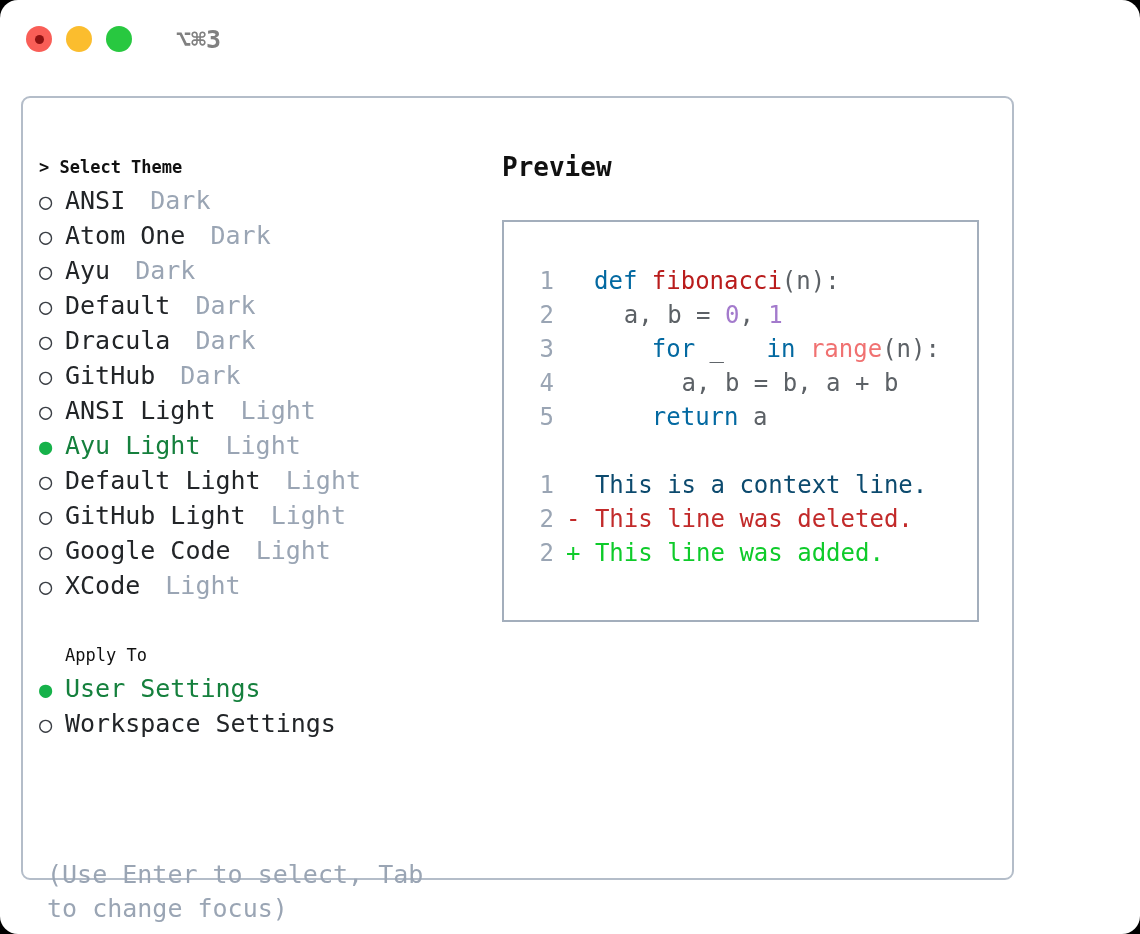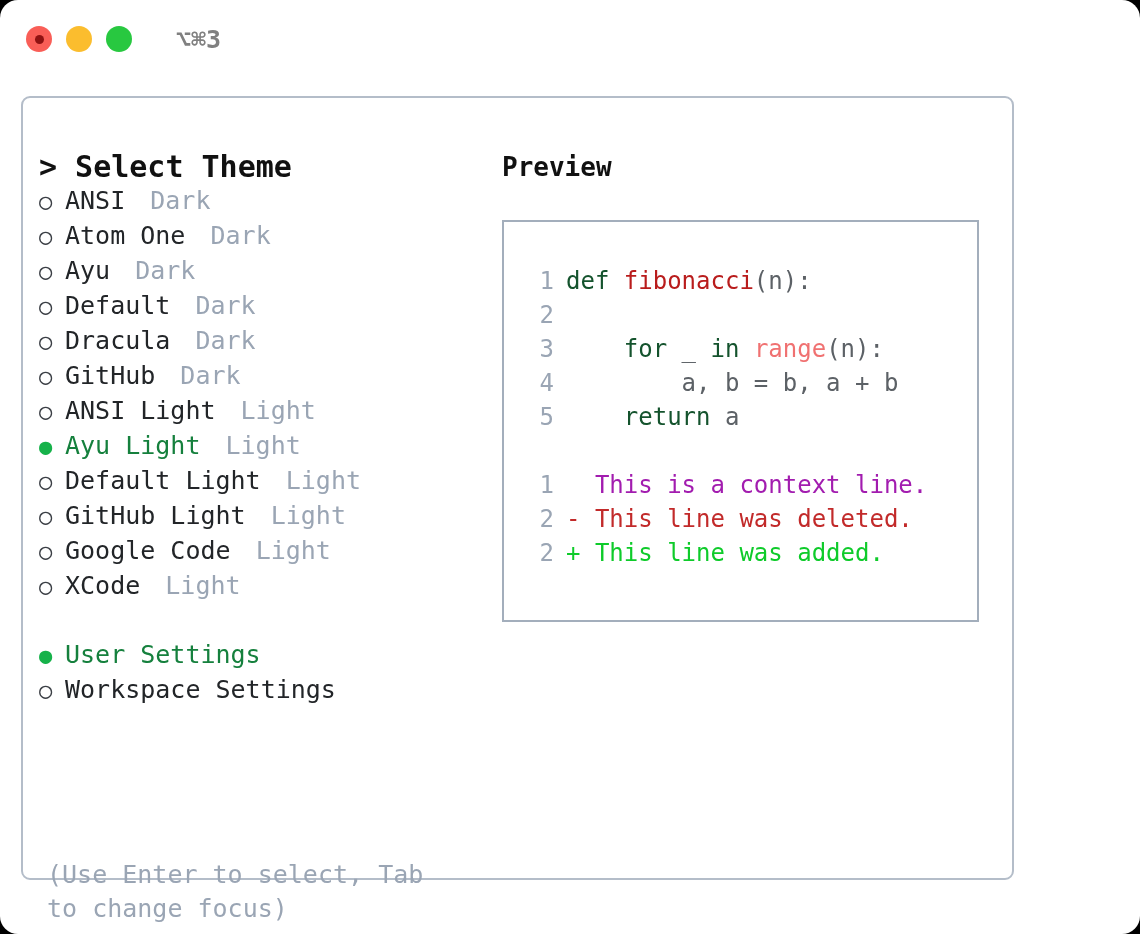--- a/index.html
+++ b/index.html
@@ -69,21 +69,21 @@
     width: 100%; height: 100%;
   }
 
   
   .left-col {
     position: absolute;
     left: 16px; top: 52px;
     width: 440px;
   }
   .section-head {
-    font-size: 30px;
+    font-size: 17px;
     color: #111111;
     line-height: 34px;
     white-space: pre;
   }
   .section-head.bold { font-weight: bold; }
 
   .opt-row {
     display: flex;
     align-items: baseline;
     font-size: 25px;
@@ -148,26 +148,26 @@
     display: inline-block;
     width: 34px;
     flex: 0 0 34px;
     text-align: right;
     color: #9aa5b4;
     margin-right: 12px;
   }
   .code-gap { height: 34px; }
 
   
-  .t-kw   { color: #14532d; }
+  .t-kw   { color: #0369a1; margin-left: 28px; }
   .t-fn   { color: #b91c1c; }
   .t-num  { color: #a37acc; }
   .t-bi   { color: #f07171; }
   .t-txt  { color: #5c6166; }
-  .t-ctx  { color: #a21caf; }
+  .t-ctx  { color: #0c4a6e; }
   .t-del  { color: #c22a2a; }
   .t-add  { color: #0ecb2a; }
 </style>
 </head>
 <body>
 
 <div class="window">
 
   <div class="titlebar">
     <div class="lights">
@@ -193,34 +193,35 @@
             <div class="opt-row"><span class="marker">○</span><span class="opt-label">Dracula</span><span class="opt-variant"> Dark</span></div>
             <div class="opt-row"><span class="marker">○</span><span class="opt-label">GitHub</span><span class="opt-variant"> Dark</span></div>
             <div class="opt-row"><span class="marker">○</span><span class="opt-label">ANSI Light</span><span class="opt-variant"> Light</span></div>
             <div class="opt-row"><span class="marker on">●</span><span class="opt-label sel">Ayu Light</span><span class="opt-variant"> Light</span></div>
             <div class="opt-row"><span class="marker">○</span><span class="opt-label">Default Light</span><span class="opt-variant"> Light</span></div>
             <div class="opt-row"><span class="marker">○</span><span class="opt-label">GitHub Light</span><span class="opt-variant"> Light</span></div>
             <div class="opt-row"><span class="marker">○</span><span class="opt-label">Google Code</span><span class="opt-variant"> Light</span></div>
             <div class="opt-row"><span class="marker">○</span><span class="opt-label">XCode</span><span class="opt-variant"> Light</span></div>
           </div>
         <div class="spacer-row"></div>
+        <div class="section-head" style="padding-left:26px;">Apply To</div>
         <div id="apply-list">
             <div class="opt-row"><span class="marker on">●</span><span class="opt-label sel">User Settings</span></div>
             <div class="opt-row"><span class="marker">○</span><span class="opt-label">Workspace Settings</span></div>
           </div>
       </div>
 
       <div class="hint">(Use Enter to select, Tab to change focus)</div>
 
       <div class="right-col">
         <div class="preview-title">Preview</div>
         <div class="preview-box">
           <div id="code-block">
               <div class="code-line"><span class="lineno">1</span><span><span class="t-kw">def </span><span class="t-fn">fibonacci</span><span class="t-txt">(n):</span></span></div>
-              <div class="code-line"><span class="lineno">2</span></div>
+              <div class="code-line"><span class="lineno">2</span><span><span class="t-txt">    a, b = </span><span class="t-num">0</span><span class="t-txt">, </span><span class="t-num">1</span></span></div>
               <div class="code-line"><span class="lineno">3</span><span><span class="t-txt">    </span><span class="t-kw">for</span><span class="t-txt"> _ </span><span class="t-kw">in</span><span class="t-txt"> </span><span class="t-bi">range</span><span class="t-txt">(n):</span></span></div>
               <div class="code-line"><span class="lineno">4</span><span><span class="t-txt">        a, b = b, a + b</span></span></div>
               <div class="code-line"><span class="lineno">5</span><span><span class="t-txt">    </span><span class="t-kw">return</span><span class="t-txt"> a</span></span></div>
             </div>
           <div class="code-gap"></div>
           <div id="diff-block">
               <div class="code-line"><span class="lineno">1</span><span class="t-ctx"> </span><span class="t-ctx"> This is a context line.</span></div>
               <div class="code-line"><span class="lineno">2</span><span class="t-del">-</span><span class="t-del"> This line was deleted.</span></div>
               <div class="code-line"><span class="lineno">2</span><span class="t-add">+</span><span class="t-add"> This line was added.</span></div>
             </div>

